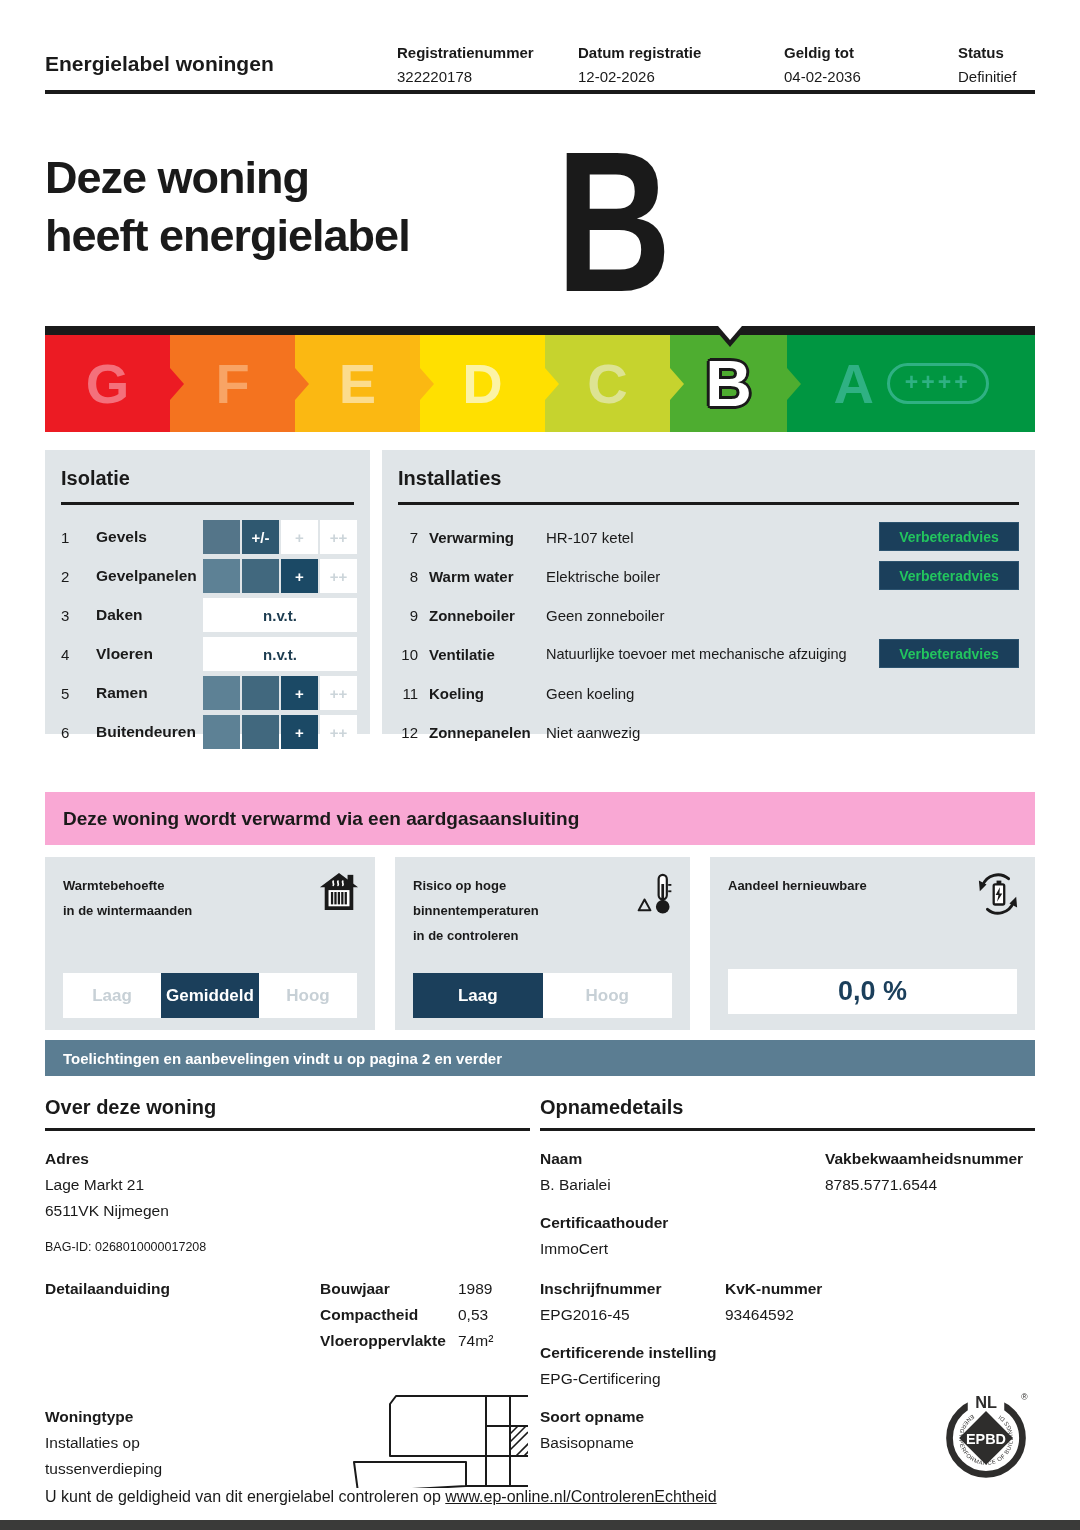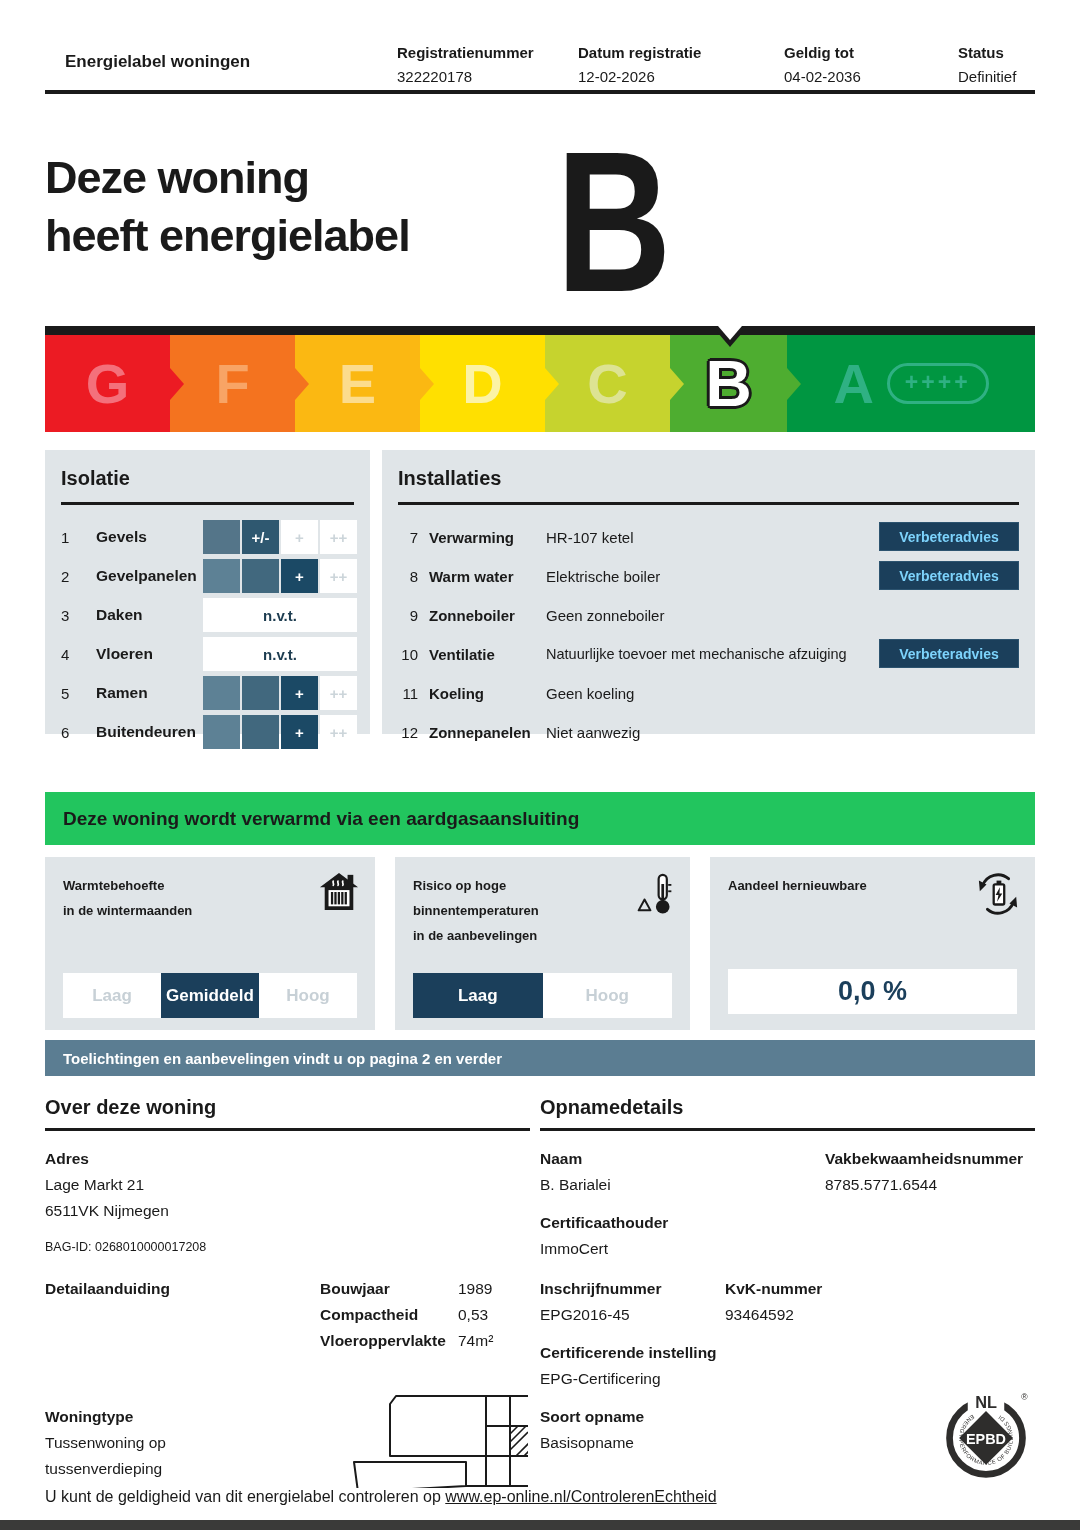--- a/index.html
+++ b/index.html
@@ -1,21 +1,21 @@
 <!DOCTYPE html>
 <html><head>
 <meta charset="utf-8">
 <style>
   * { margin:0; padding:0; box-sizing:border-box; }
   html,body { background:#ffffff; }
   body { width:1080px; height:1530px; font-family:"Liberation Sans","DejaVu Sans",sans-serif; color:#1a1a1a; position:relative; overflow:hidden; }
   .abs { position:absolute; }
 
   
-  .header-title { left:45px; top:52px; font-size:17px; font-weight:bold;margin-left:20px; }
+  .header-title { left:45px; top:52px; font-size:21px; font-weight:bold; }
   .hfield { top:44px; }
   .hfield .hlabel { font-size:15px; font-weight:bold; }
   .hfield .hvalue { font-size:15px; margin-top:7px; }
   .header-rule { left:45px; top:90px; width:990px; height:4px; background:#1a1a1a; }
 
   
   .hero-text { left:45px; top:149px; font-size:45px; font-weight:bold; line-height:58px; letter-spacing:-1px; }
   .hero-label { left:556px; top:122px; font-size:200px; line-height:200px; font-weight:bold; transform:scaleX(0.8); transform-origin:left top; }
 
   
@@ -49,24 +49,24 @@
   .iso-cells { display:flex; gap:2px; width:154px; }
   .iso-cell { width:37px; height:34px; display:flex; align-items:center; justify-content:center; font-weight:bold; font-size:15px; background:#fff; }
   .iso-nvt { width:154px; height:34px; background:#fff; display:flex; align-items:center; justify-content:center;
      font-weight:bold; font-size:15px; color:#1d3c50; }
 
   .ins-row { position:relative; display:flex; align-items:center; height:34px; margin:0 16px 5px 16px; font-size:15px; }
   .ins-num { width:20px; text-align:right; }
   .ins-label { font-weight:bold; margin-left:11px; width:110px; }
   .ins-value { margin-left:7px; white-space:nowrap; }
   .ins-btn { position:absolute; right:0; top:2px; width:140px; height:29px; background:#1b3f5b; border:1px solid #2c536f;
-     color:#7dd3fc; font-weight:bold; font-size:14px; display:flex; align-items:center; justify-content:center;text-align:right; }
-
-  
-  .gas-banner { left:45px; top:792px; width:990px; height:53px; background:#22c55e; display:flex; align-items:center;
+     color:#22c55e; font-weight:bold; font-size:14px; display:flex; align-items:center; justify-content:center;text-align:right; }
+
+  
+  .gas-banner { left:45px; top:792px; width:990px; height:53px; background:#f9a8d4; display:flex; align-items:center;
      padding-left:18px; font-size:19px; font-weight:bold; }
 
   
   .ibox { top:857px; height:173px; background:#e0e5e8; padding:16px 18px; }
   .ibox-1 { left:45px; width:330px; }
   .ibox-2 { left:395px; width:295px; }
   .ibox-3 { left:710px; width:325px; }
   .ibox-title { font-size:13px; font-weight:bold; line-height:25px; }
   .ibox-icon { position:absolute; top:15px; right:15px; }
   .ibox-control { position:absolute; left:18px; right:18px; bottom:12px; height:45px; display:flex; background:#fff; }
@@ -287,21 +287,21 @@
     <div class="opt">Laag</div>
     <div class="opt selected">Gemiddeld</div>
     <div class="opt">Hoog</div>
   </div>
 </div>
 
 <div class="abs ibox ibox-2">
   <div class="ibox-title">
     <div>Risico op hoge</div>
     <div>binnentemperaturen</div>
-    <div>in de aanbevelingen</div>
+    <div>in de controleren</div>
   </div>
   <svg class="ibox-icon" width="40" height="44" viewBox="0 0 44 48">
     <rect x="26" y="3" width="9" height="27" rx="4.5" fill="#ffffff" stroke="#1a1a1a" stroke-width="2.4"></rect>
     <line x1="30.5" y1="13" x2="30.5" y2="33" stroke="#1a1a1a" stroke-width="3"></line>
     <circle cx="30.5" cy="38" r="7.5" fill="#1a1a1a"></circle>
     <line x1="36.5" y1="14" x2="40" y2="14" stroke="#1a1a1a" stroke-width="2"></line>
     <line x1="36.5" y1="21" x2="40" y2="21" stroke="#1a1a1a" stroke-width="2"></line>
     <polygon points="4,42 17,42 10.5,30" fill="none" stroke="#1a1a1a" stroke-width="2.2" stroke-linejoin="round"></polygon>
   </svg>
   <div class="ibox-control">
@@ -341,21 +341,21 @@
 <div class="abs lbl" style="left:45px; top:1280px;">Detailaanduiding</div>
 
 <div class="abs lbl" style="left:320px; top:1280px;">Bouwjaar</div>
 <div class="abs val" style="left:458px; top:1280px;">1989</div>
 <div class="abs lbl" style="left:320px; top:1306px;">Compactheid</div>
 <div class="abs val" style="left:458px; top:1306px;">0,53</div>
 <div class="abs lbl" style="left:320px; top:1332px;">Vloeroppervlakte</div>
 <div class="abs val" style="left:458px; top:1332px;">74m²</div>
 
 <div class="abs lbl" style="left:45px; top:1408px;">Woningtype</div>
-<div class="abs val" style="left:45px; top:1434px;">Tussenwoning op</div>
+<div class="abs val" style="left:45px; top:1434px;">Installaties op</div>
 <div class="abs val" style="left:45px; top:1460px;">tussenverdieping</div>
 
 <svg class="abs" style="left:338px; top:1388px;" width="190" height="100" viewBox="0 0 190 100">
   <g fill="#ffffff" stroke="#1a1a1a" stroke-width="2" stroke-linejoin="round">
     <path d="M58,8 H148 V68 H52 V16 Z"></path>
     <rect x="148" y="8" width="74" height="90"></rect>
     <line x1="172" y1="8" x2="172" y2="98"></line>
     <line x1="196" y1="8" x2="196" y2="98"></line>
     <line x1="148" y1="38" x2="222" y2="38"></line>
     <line x1="148" y1="68" x2="222" y2="68"></line>

